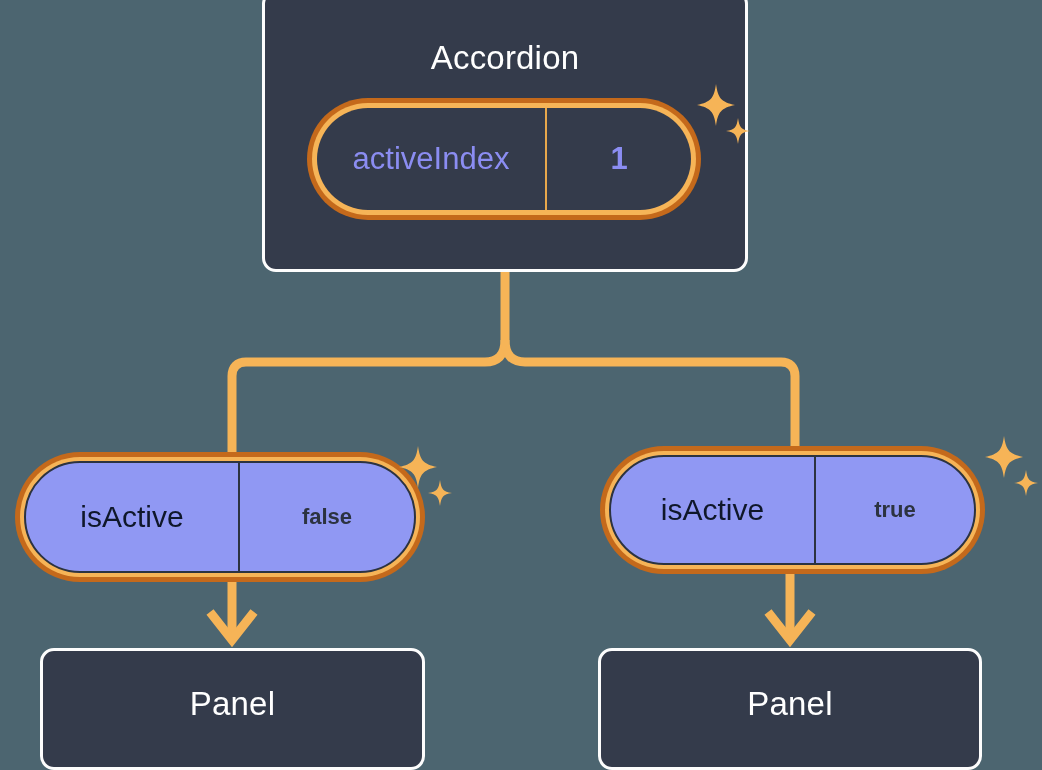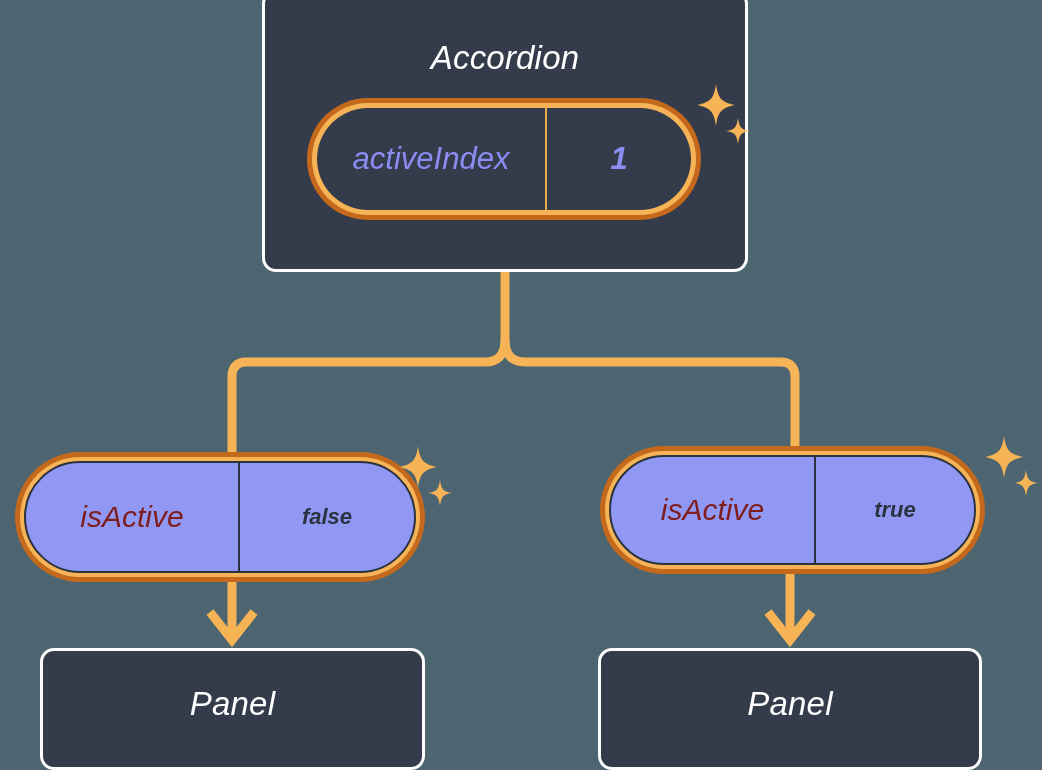--- a/index.html
+++ b/index.html
@@ -2,21 +2,21 @@
 <html><head>
 <meta charset="utf-8">
 <style>
   html,body{margin:0;padding:0;}
   body{
     width:1042px;height:770px;overflow:hidden;
     background:#4c6570;
     font-family:"Liberation Sans","DejaVu Sans",sans-serif;
     position:relative;
   }
-  #stage{position:absolute;inset:0;width:876px;height:770px;font-style:italic;}
+  #stage{position:absolute;inset:0;width:876px;height:770px;}
   svg.layer{position:absolute;left:0;top:0;width:1042px;height:770px;overflow:visible;}
   .edges{z-index:1;}
   .nodes{position:absolute;left:0;top:0;width:1042px;height:770px;z-index:2;}
 
   
   .card{
     position:absolute;
     background:#343b4b;
     border:3px solid #fdfdfd;
     border-radius:14px;
@@ -80,21 +80,21 @@
     flex:1 1 auto;font-size:31px;color:#8b8df2;font-weight:700;
   }
 
   
   .leaf-pill .pill-body{
     left:9px;top:9px;right:9px;bottom:9px;
     background:#9098f3;
     border:2px solid #2c3340;
   }
   .leaf-pill .pill-key{
-    font-size:30px;color:#7f1d1d;font-weight:400;
+    font-size:30px;color:#0f172a;font-weight:400;
     border-right:2px solid #2c3340;
   }
   .leaf-pill .pill-val{
     font-size:22px;color:#2c3340;font-weight:700;
   }
   #isactive-false-pill{left:15px;top:452px;width:410px;height:130px;}
   #isactive-false-pill .pill-key{flex:0 0 214px;}
   #isactive-false-pill .pill-val{flex:1 1 auto;}
   #isactive-true-pill{left:600px;top:446px;width:385px;height:128px;}
   #isactive-true-pill .pill-key{flex:0 0 205px;}

